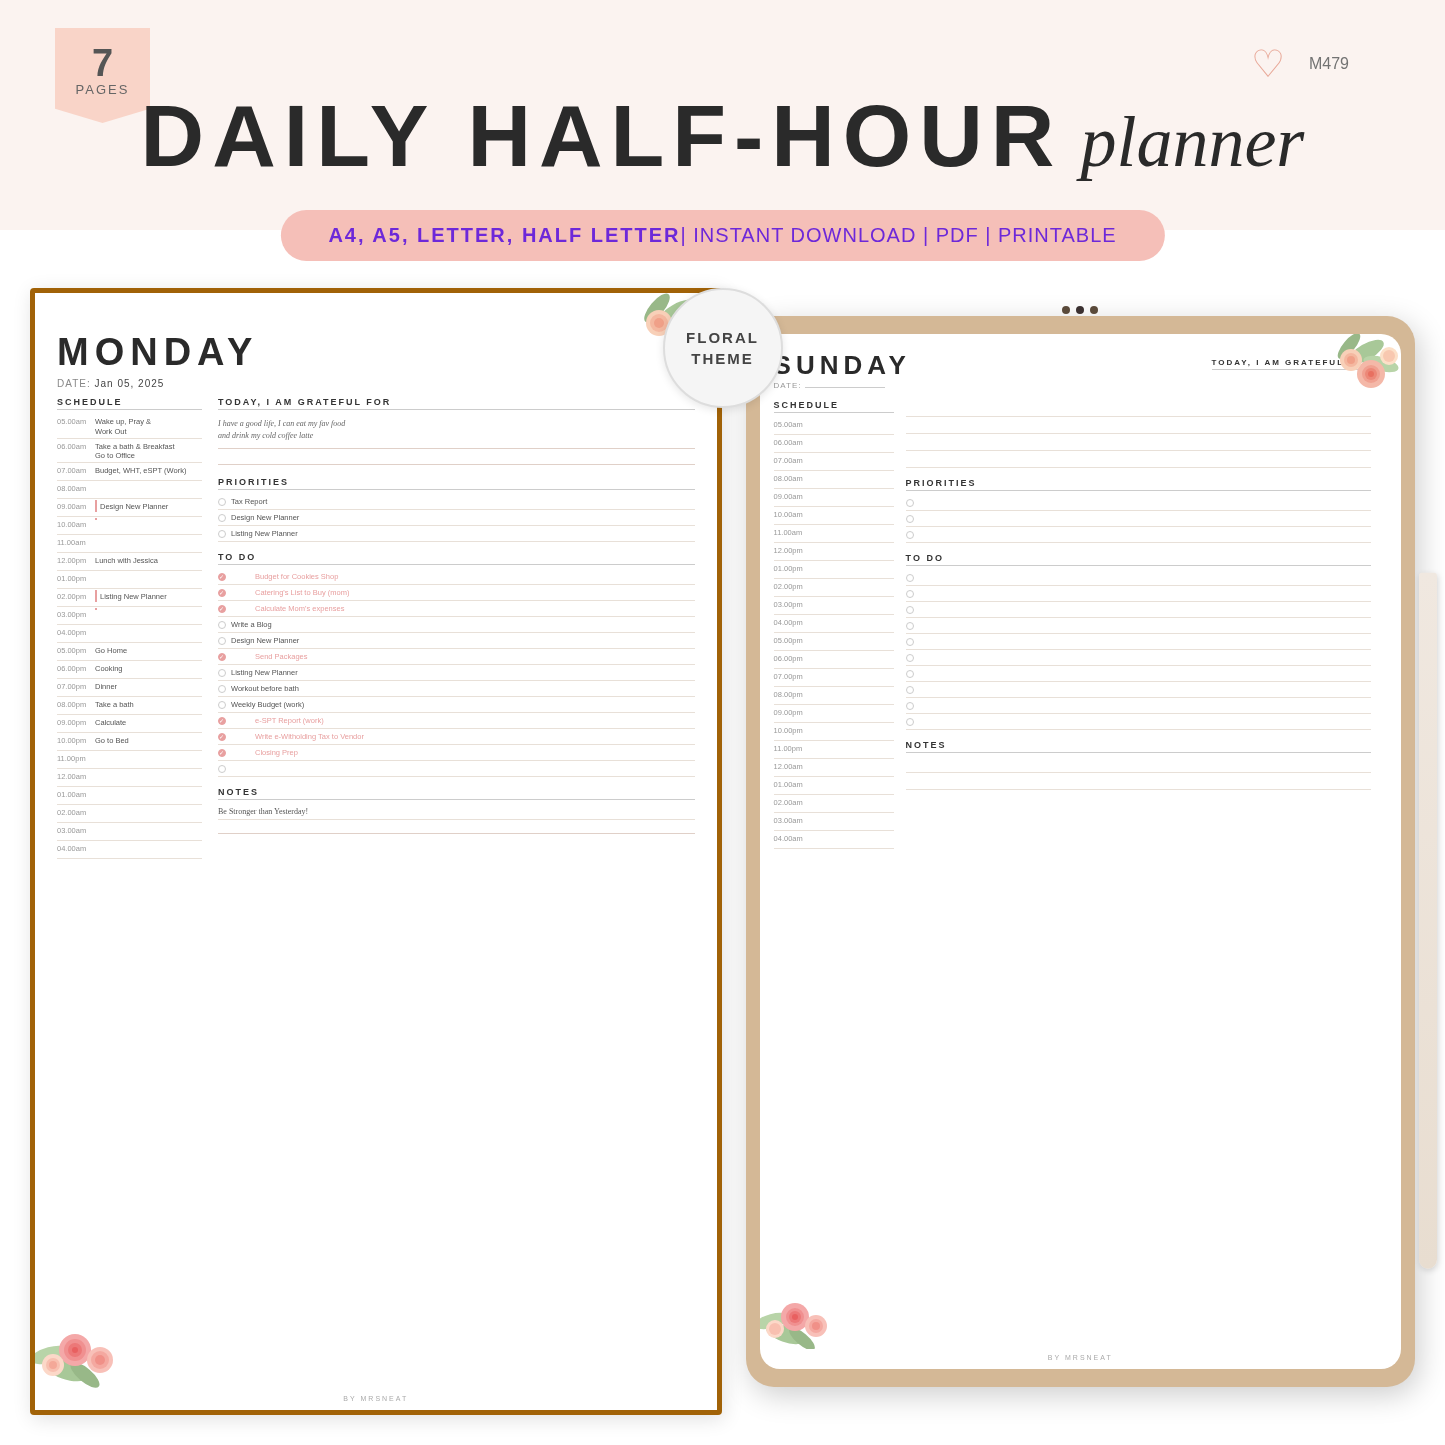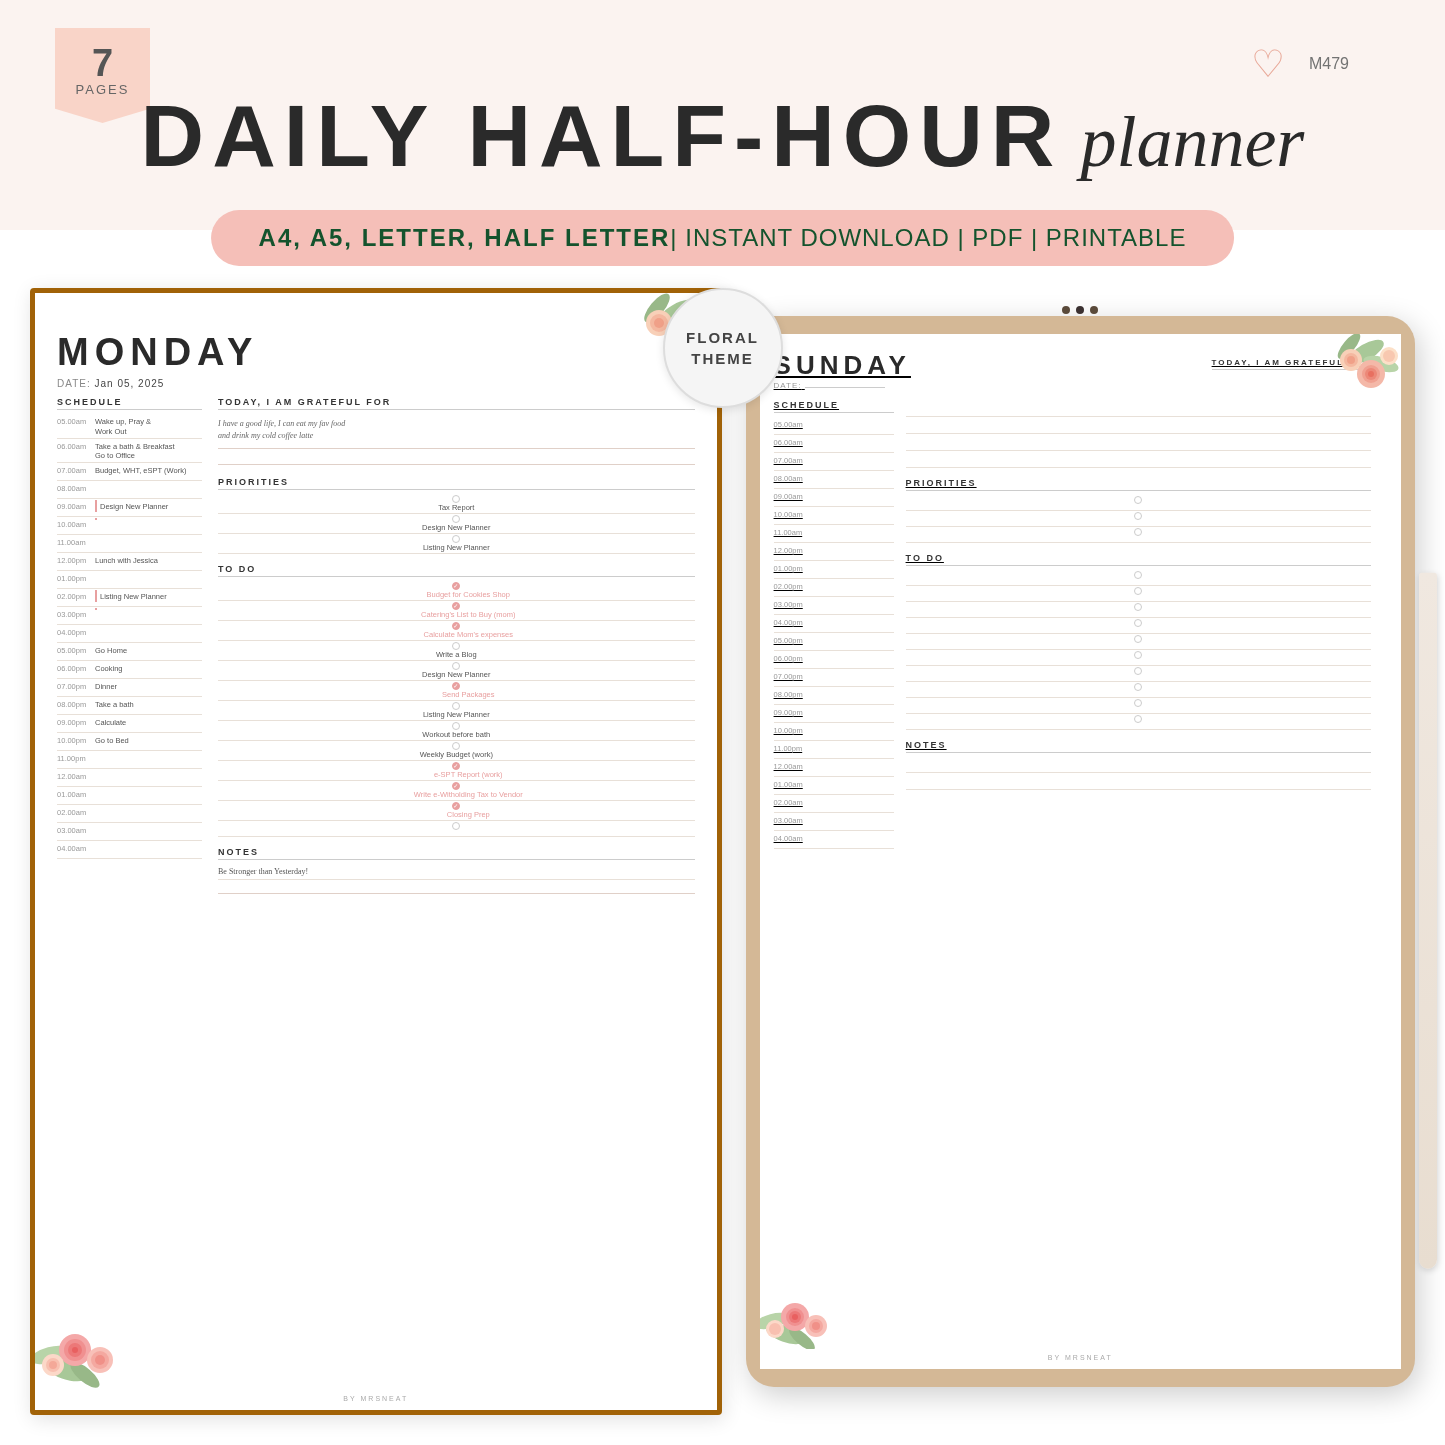--- a/index.html
+++ b/index.html
@@ -110,23 +110,23 @@
       top: 210px;
       left: 50%;
       transform: translateX(-50%);
       background: #f5bfb8;
       border-radius: 30px;
       padding: 14px 48px;
       white-space: nowrap;
     }
 
     .subtitle-text {
-      font-size: 24px;
+      font-size: 20px;
       letter-spacing: 1px;
-      color: #14532d;
+      color: #6d28d9;
       font-family: Arial, sans-serif;
       margin-top: 40px;
     }
 
     .subtitle-text strong {
       font-weight: 900;
       letter-spacing: 2px;
     }
 
     
@@ -275,24 +275,24 @@
       padding: 4px 0;
     }
 
     .priorities-section { margin-bottom: 10px; }
     .todo-section { margin-bottom: 10px; }
     .notes-section {}
 
     .priority-item, .todo-item {
       display: flex;
       align-items: center;
+      gap: 5px;
       border-bottom: 1px solid #e8e0d8;
       min-height: 16px;
       padding: 1px 0;
-      flex-direction: column;
     }
 
     .checkbox {
       width: 8px;
       height: 8px;
       border: 1px solid #ccc;
       border-radius: 50%;
       flex-shrink: 0;
     }
 
@@ -357,25 +357,24 @@
       background: #d4b896;
       border-radius: 28px;
       padding: 18px 14px;
       box-shadow: 4px 8px 30px rgba(0,0,0,0.2);
     }
 
     .tablet-screen {
       width: 100%;
       height: 100%;
       background: #ffffff;
-      border-radius: 0;
+      border-radius: 20px;
       overflow: hidden;
       position: relative;
       padding: 16px 30px 12px 14px;
-      text-decoration: underline;
     }
 
     .tablet-camera-dots {
       position: absolute;
       top: -10px;
       left: 50%;
       transform: translateX(-50%);
       display: flex;
       gap: 6px;
       align-items: center;

